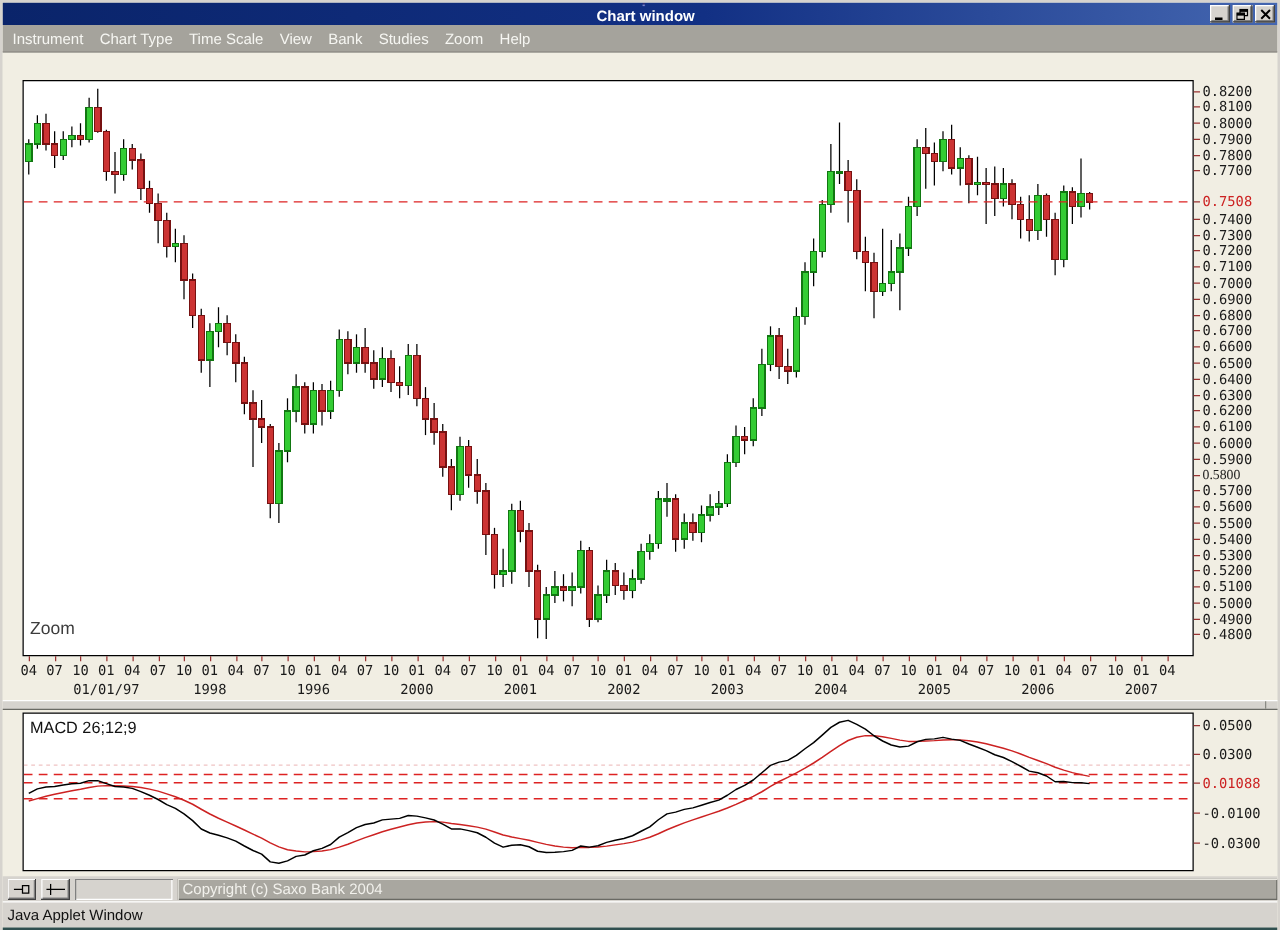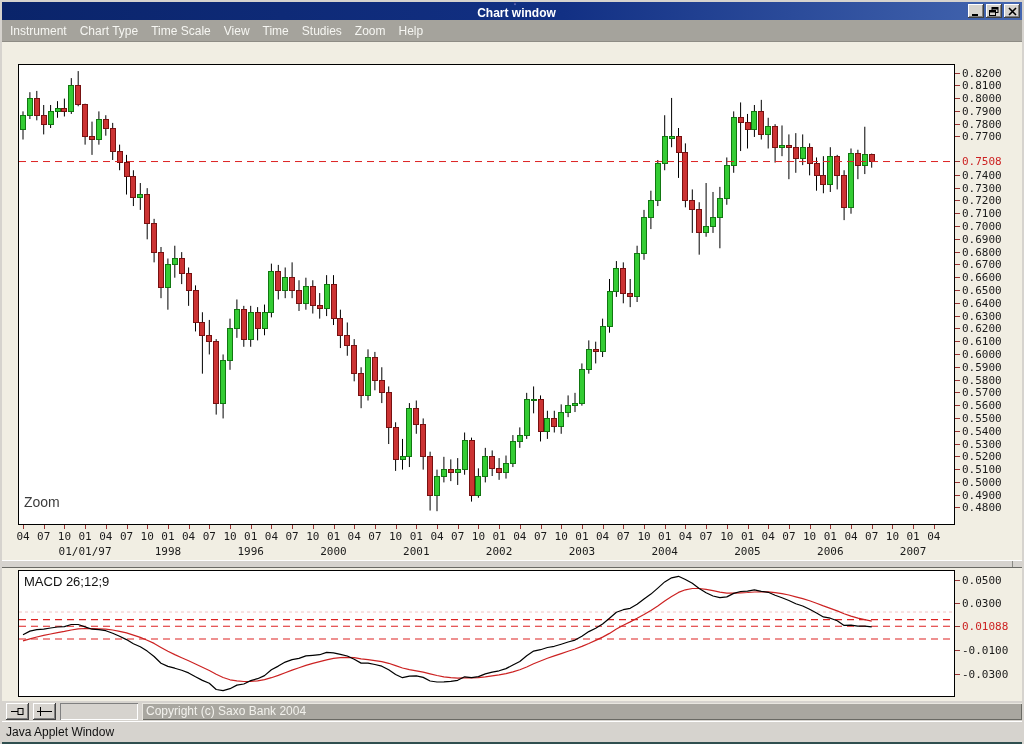--- a/index.html
+++ b/index.html
@@ -95,21 +95,21 @@
         </svg>
       </div>
     </div>
   </div>
 
   <div class="menubar">
       <span class="menu-item">Instrument</span>
       <span class="menu-item">Chart Type</span>
       <span class="menu-item">Time Scale</span>
       <span class="menu-item">View</span>
-      <span class="menu-item">Time</span>
+      <span class="menu-item">Bank</span>
       <span class="menu-item">Studies</span>
       <span class="menu-item">Zoom</span>
       <span class="menu-item">Help</span>
     </div>
 
 
   <div class="plot" id="price-plot">
     <svg id="price-svg" width="935" height="459">
         <line x1="4" y1="46.38199999999989" x2="4" y2="74.52879999999992" stroke="#000000" stroke-width="1"></line>
         <rect x="1.5" y="50.2201999999999" width="5" height="14.073400000000014" fill="#33CC33" stroke="#117711" stroke-width="1" shape-rendering="crispEdges"></rect>
@@ -379,21 +379,21 @@
       <div class="ytick" style="top: 181.116px; justify-content: center;"><span class="dash"></span>0.6800</div>
       <div class="ytick" style="top: 193.91px;"><span class="dash"></span>0.6700</div>
       <div class="ytick" style="top: 206.704px;"><span class="dash"></span>0.6600</div>
       <div class="ytick" style="top: 219.498px;"><span class="dash"></span>0.6500</div>
       <div class="ytick" style="top: 232.292px;"><span class="dash"></span>0.6400</div>
       <div class="ytick" style="top: 245.086px;"><span class="dash"></span>0.6300</div>
       <div class="ytick" style="top: 257.88px;"><span class="dash"></span>0.6200</div>
       <div class="ytick" style="top: 270.674px;"><span class="dash"></span>0.6100</div>
       <div class="ytick" style="top: 283.468px;"><span class="dash"></span>0.6000</div>
       <div class="ytick" style="top: 296.262px;"><span class="dash"></span>0.5900</div>
-      <div class="ytick" style="top: 309.056px;"><span class="dash"></span>0.5800</div>
+      <div class="ytick" style="top: 309.056px; font-family: Liberation Serif, serif;"><span class="dash"></span>0.5800</div>
       <div class="ytick" style="top: 321.85px;"><span class="dash"></span>0.5700</div>
       <div class="ytick" style="top: 334.644px;"><span class="dash"></span>0.5600</div>
       <div class="ytick" style="top: 347.438px;"><span class="dash"></span>0.5500</div>
       <div class="ytick" style="top: 360.232px;"><span class="dash"></span>0.5400</div>
       <div class="ytick" style="top: 373.026px;"><span class="dash"></span>0.5300</div>
       <div class="ytick" style="top: 385.82px;"><span class="dash"></span>0.5200</div>
       <div class="ytick" style="top: 398.614px;"><span class="dash"></span>0.5100</div>
       <div class="ytick" style="top: 411.408px;"><span class="dash"></span>0.5000</div>
       <div class="ytick" style="top: 424.202px;"><span class="dash"></span>0.4900</div>
       <div class="ytick" style="top: 436.996px;"><span class="dash"></span>0.4800</div>

